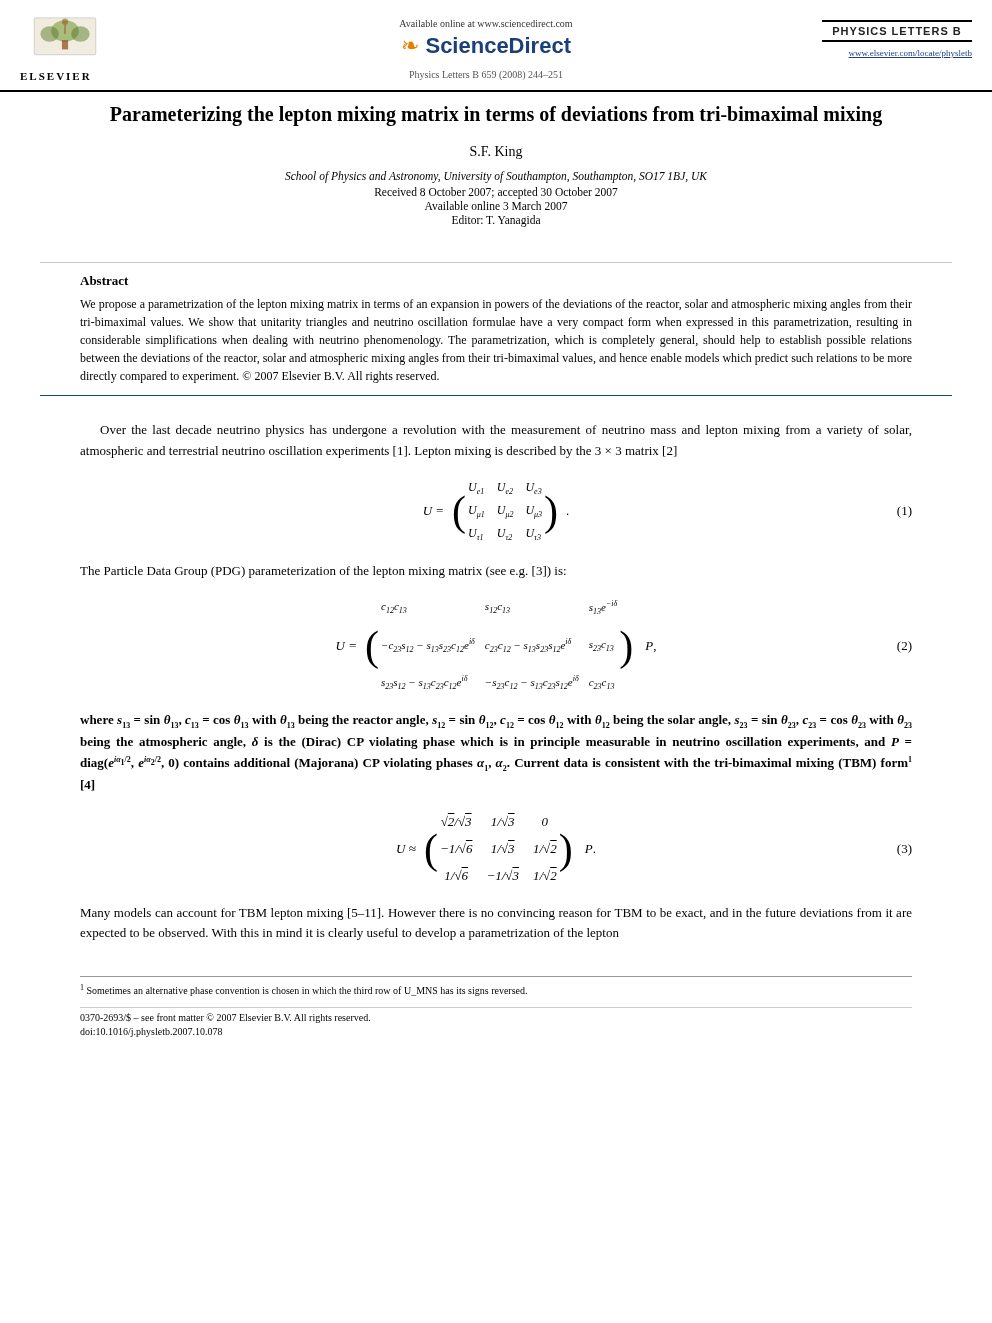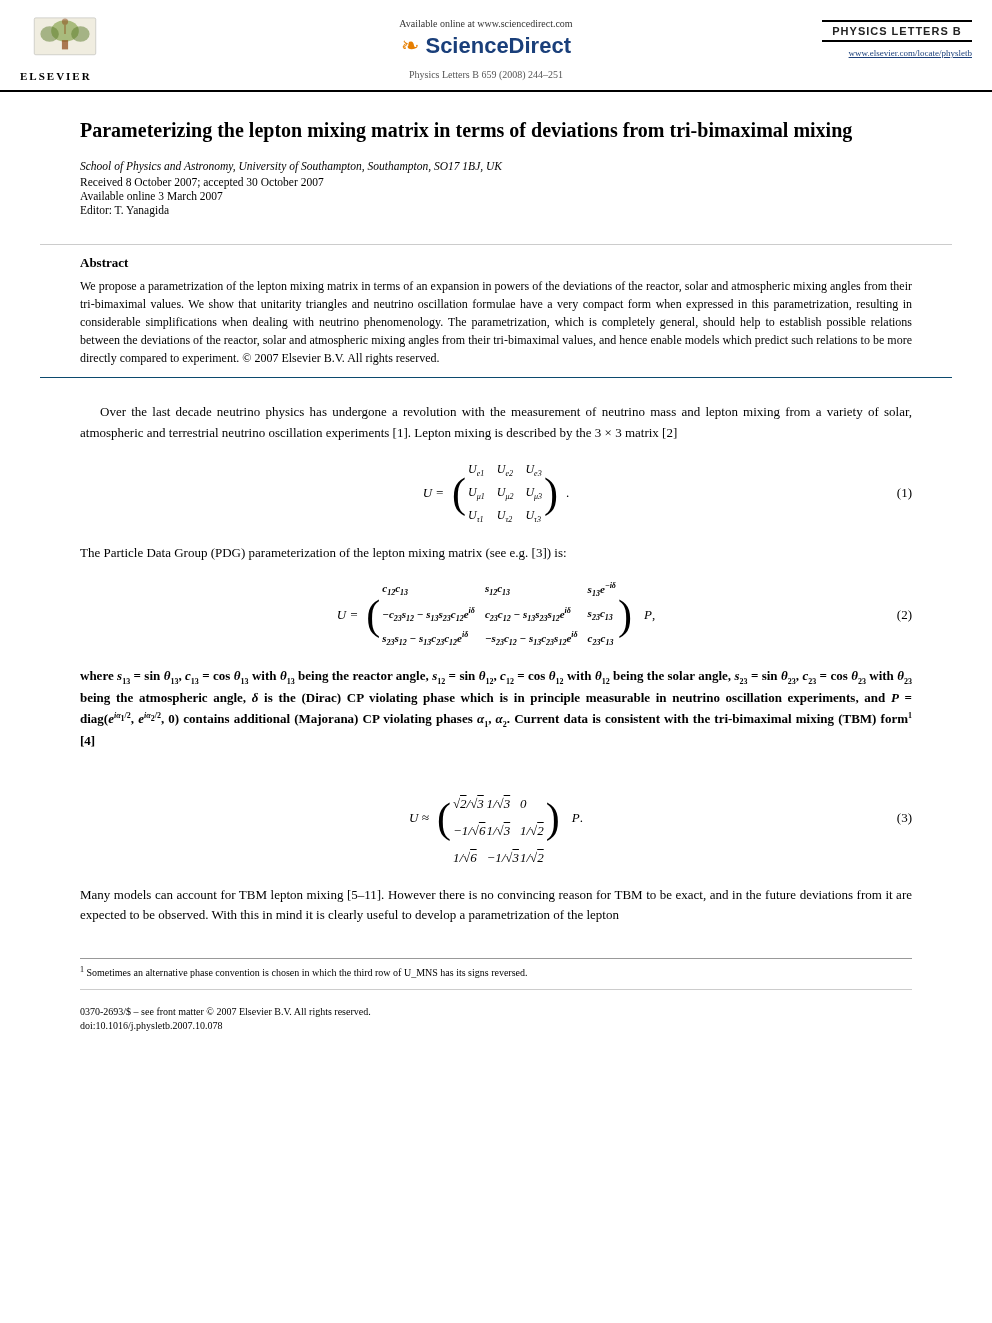--- a/index.html
+++ b/index.html
@@ -93,22 +93,22 @@
       text-align: center;
       margin-bottom: 6px;
     }
     .elsevier-link {
       font-size: 9px;
       color: #1a3f7a;
       text-decoration: underline;
     }
     
     .title-section {
-      text-align: left;
-      padding: 24px 80px 16px;
+      text-align: center;
+      padding: 8px 80px 16px;
     }
     .article-title {
       font-size: 20px;
       font-weight: bold;
       line-height: 1.4;
       margin-bottom: 16px;
     }
     .author {
       font-size: 14px;
       margin-bottom: 10px;
@@ -117,21 +117,21 @@
       font-style: italic;
       font-size: 11.5px;
       margin-bottom: 4px;
     }
     .dates {
       font-size: 11.5px;
       margin-bottom: 2px;
     }
     .editor {
       font-size: 11.5px;
-      margin-bottom: 2px;
+      margin-bottom: 10px;
     }
     
     .abstract-section {
       margin: 10px 40px 10px;
       border-top: 1px solid #ccc;
       border-bottom: 1px solid #0c4a6e;
       padding: 10px 40px;
     }
     .abstract-title {
       font-weight: bold;
@@ -199,21 +199,21 @@
       padding-top: 6px;
       font-size: 10px;
     }
     .footnote-line {
       margin-bottom: 3px;
     }
     .copyright-section {
       margin: 6px 80px;
       font-size: 10px;
       border-top: 1px solid #ccc;
-      padding-top: 16px;
+      padding-top: 4px;
     }
     sup { font-size: 8px; vertical-align: super; }
     sub { font-size: 8px; vertical-align: sub; }
     .math { font-style: italic; }
     .blue-link { color: #1a3f7a; text-decoration: underline; }
   </style>
 </head>
 <body>
 
 <div class="page">
@@ -246,20 +246,21 @@
     </div>
 
     <div class="header-right">
       <div class="physics-letters-b">PHYSICS LETTERS B</div>
       <a class="elsevier-link">www.elsevier.com/locate/physletb</a>
     </div>
   </div>
 
   <div class="title-section">
     <div class="article-title">Parameterizing the lepton mixing matrix in terms of deviations from tri-bimaximal mixing</div>
+    <div class="author">S.F. King</div>
     <div class="affiliation">School of Physics and Astronomy, University of Southampton, Southampton, SO17 1BJ, UK</div>
     <div class="dates">Received 8 October 2007; accepted 30 October 2007</div>
     <div class="dates">Available online 3 March 2007</div>
     <div class="editor">Editor: T. Yanagida</div>
   </div>
 
   <div class="abstract-section">
     <div class="abstract-title">Abstract</div>
     <div class="abstract-text">We propose a parametrization of the lepton mixing matrix in terms of an expansion in powers of the deviations of the reactor, solar and atmospheric mixing angles from their tri-bimaximal values. We show that unitarity triangles and neutrino oscillation formulae have a very compact form when expressed in this parametrization, resulting in considerable simplifications when dealing with neutrino phenomenology. The parametrization, which is completely general, should help to establish possible relations between the deviations of the reactor, solar and atmospheric mixing angles from their tri-bimaximal values, and hence enable models which predict such relations to be more directly compared to experiment. © 2007 Elsevier B.V. All rights reserved.</div>
   </div>
@@ -295,21 +296,21 @@
 
     <p style="text-indent:0; margin-bottom:8px;">
       <span>The Particle Data Group (PDG) parameterization of the lepton mixing matrix (see e.g. [3]) is:</span>
     </p>
 
     <div class="equation-block">
       <div class="matrix-eq">
         <span class="math"><i>U</i> =</span>
         <div class="matrix-wrapper">
           <span class="matrix-paren">(</span>
-          <div class="matrix-content cols3" style="font-size:11px; gap: 4px 10px; font-weight: bold;">
+          <div class="matrix-content cols3" style="font-size:11px; gap: 17px 10px;">
             <span><i>c</i><sub>12</sub><i>c</i><sub>13</sub></span>
             <span><i>s</i><sub>12</sub><i>c</i><sub>13</sub></span>
             <span><i>s</i><sub>13</sub><i>e</i><sup>−<i>iδ</i></sup></span>
             <span>−<i>c</i><sub>23</sub><i>s</i><sub>12</sub> − <i>s</i><sub>13</sub><i>s</i><sub>23</sub><i>c</i><sub>12</sub><i>e</i><sup><i>iδ</i></sup></span>
             <span><i>c</i><sub>23</sub><i>c</i><sub>12</sub> − <i>s</i><sub>13</sub><i>s</i><sub>23</sub><i>s</i><sub>12</sub><i>e</i><sup><i>iδ</i></sup></span>
             <span><i>s</i><sub>23</sub><i>c</i><sub>13</sub></span>
             <span><i>s</i><sub>23</sub><i>s</i><sub>12</sub> − <i>s</i><sub>13</sub><i>c</i><sub>23</sub><i>c</i><sub>12</sub><i>e</i><sup><i>iδ</i></sup></span>
             <span>−<i>s</i><sub>23</sub><i>c</i><sub>12</sub> − <i>s</i><sub>13</sub><i>c</i><sub>23</sub><i>s</i><sub>12</sub><i>e</i><sup><i>iδ</i></sup></span>
             <span><i>c</i><sub>23</sub><i>c</i><sub>13</sub></span>
           </div>
@@ -322,21 +323,21 @@
 
     <p style="text-indent:0; margin-bottom:12px;font-weight:bold;">
       where <i>s</i><sub>13</sub> = sin <i>θ</i><sub>13</sub>, <i>c</i><sub>13</sub> = cos <i>θ</i><sub>13</sub> with <i>θ</i><sub>13</sub> being the reactor angle, <i>s</i><sub>12</sub> = sin <i>θ</i><sub>12</sub>, <i>c</i><sub>12</sub> = cos <i>θ</i><sub>12</sub> with <i>θ</i><sub>12</sub> being the solar angle, <i>s</i><sub>23</sub> = sin <i>θ</i><sub>23</sub>, <i>c</i><sub>23</sub> = cos <i>θ</i><sub>23</sub> with <i>θ</i><sub>23</sub> being the atmospheric angle, <i>δ</i> is the (Dirac) CP violating phase which is in principle measurable in neutrino oscillation experiments, and <i>P</i> = diag(<i>e</i><sup><i>iα</i><sub>1</sub>/2</sup>, <i>e</i><sup><i>iα</i><sub>2</sub>/2</sup>, 0) contains additional (Majorana) CP violating phases <i>α</i><sub>1</sub>, <i>α</i><sub>2</sub>. Current data is consistent with the tri-bimaximal mixing (TBM) form<sup>1</sup> [4]
     </p>
 
     <div class="equation-block">
       <div class="matrix-eq">
         <span class="math"><i>U</i> ≈</span>
         <div class="matrix-wrapper">
           <span class="matrix-paren">(</span>
-          <div class="matrix-content cols3" style="font-size:13px; gap: 6px 1px; margin-top:26px;">
+          <div class="matrix-content cols3" style="font-size:13px; gap: 6px 14px; text-align:center;">
             <span>√<span style="text-decoration:overline">2</span>/√<span style="text-decoration:overline">3</span></span>
             <span>1/√<span style="text-decoration:overline">3</span></span>
             <span>0</span>
             <span>−1/√<span style="text-decoration:overline">6</span></span>
             <span>1/√<span style="text-decoration:overline">3</span></span>
             <span>1/√<span style="text-decoration:overline">2</span></span>
             <span>1/√<span style="text-decoration:overline">6</span></span>
             <span>−1/√<span style="text-decoration:overline">3</span></span>
             <span>1/√<span style="text-decoration:overline">2</span></span>
           </div>

